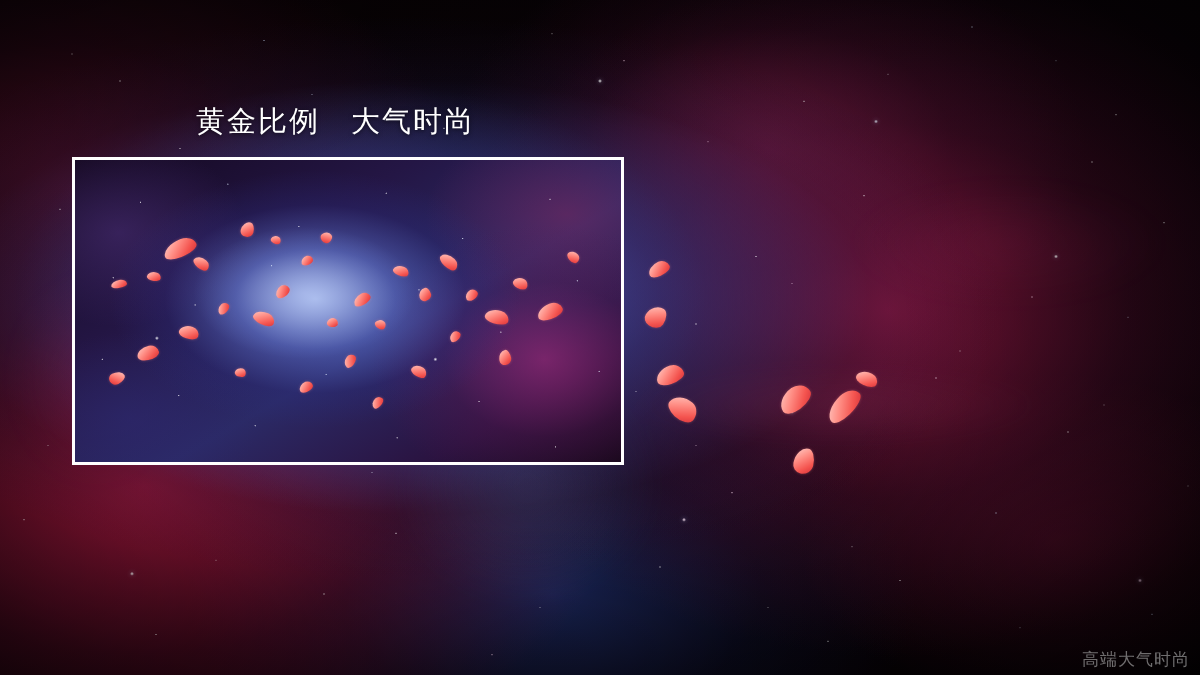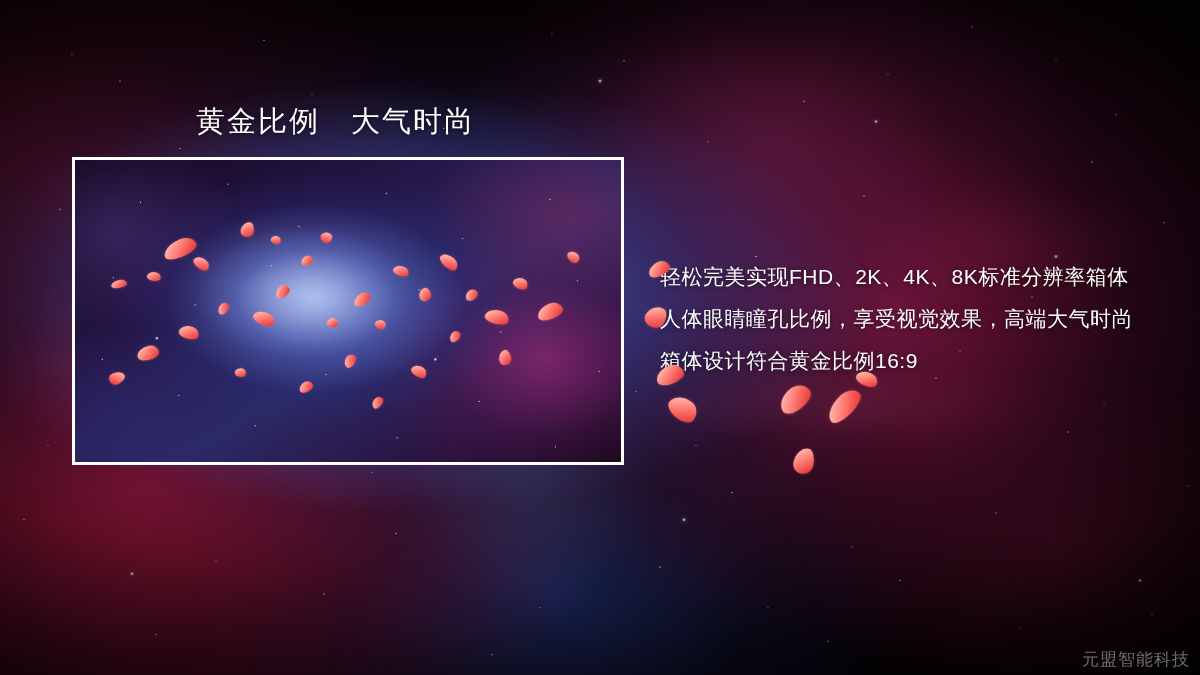--- a/index.html
+++ b/index.html
@@ -281,30 +281,25 @@
     <div class="petal" style="left:438px; top:118px; width:15px; height:11px; transform:rotate(28deg);"></div>
     <div class="petal" style="left:462px; top:144px; width:26px; height:15px; transform:rotate(-20deg);"></div>
     <div class="petal" style="left:492px; top:92px;  width:13px; height:10px; transform:rotate(50deg);"></div>
     <div class="petal" style="left:424px; top:190px; width:12px; height:15px; transform:rotate(-10deg);"></div>
     <div class="petal" style="left:336px; top:206px; width:16px; height:11px; transform:rotate(34deg);"></div>
     <div class="petal" style="left:224px; top:222px; width:14px; height:10px; transform:rotate(-24deg);"></div>
     <div class="petal" style="left:160px; top:208px; width:11px; height:9px;  transform:rotate(18deg);"></div>
     <div class="petal" style="left:296px; top:238px; width:13px; height:9px;  transform:rotate(-46deg);"></div>
   </div>
 
-  <div class="body-copy">
-    <div class="body-line">轻松完美实现FHD、2K、4K、8K标准分辨率箱体</div>
-    <div class="body-line">人体眼睛瞳孔比例，享受视觉效果，高端大气时尚</div>
-    <div class="body-line">箱体设计符合黄金比例16:9</div>
-  </div>
 
   <div class="petal" style="left:648px; top:262px; width:22px; height:14px; transform:rotate(-24deg);"></div>
   <div class="petal" style="left:646px; top:306px; width:20px; height:22px; transform:rotate(34deg);"></div>
   <div class="petal" style="left:656px; top:366px; width:28px; height:18px; transform:rotate(-18deg);"></div>
   <div class="petal" style="left:668px; top:398px; width:30px; height:22px; transform:rotate(42deg);"></div>
   <div class="petal" style="left:778px; top:388px; width:34px; height:22px; transform:rotate(-36deg);"></div>
   <div class="petal" style="left:824px; top:396px; width:40px; height:20px; transform:rotate(-44deg);"></div>
   <div class="petal" style="left:794px; top:448px; width:20px; height:26px; transform:rotate(12deg);"></div>
   <div class="petal" style="left:856px; top:372px; width:22px; height:14px; transform:rotate(26deg);"></div>
 
-  <div class="watermark">元盟智能科技</div>
+  <div class="watermark">高端大气时尚</div>
 
 </div>
 
 </body></html>

